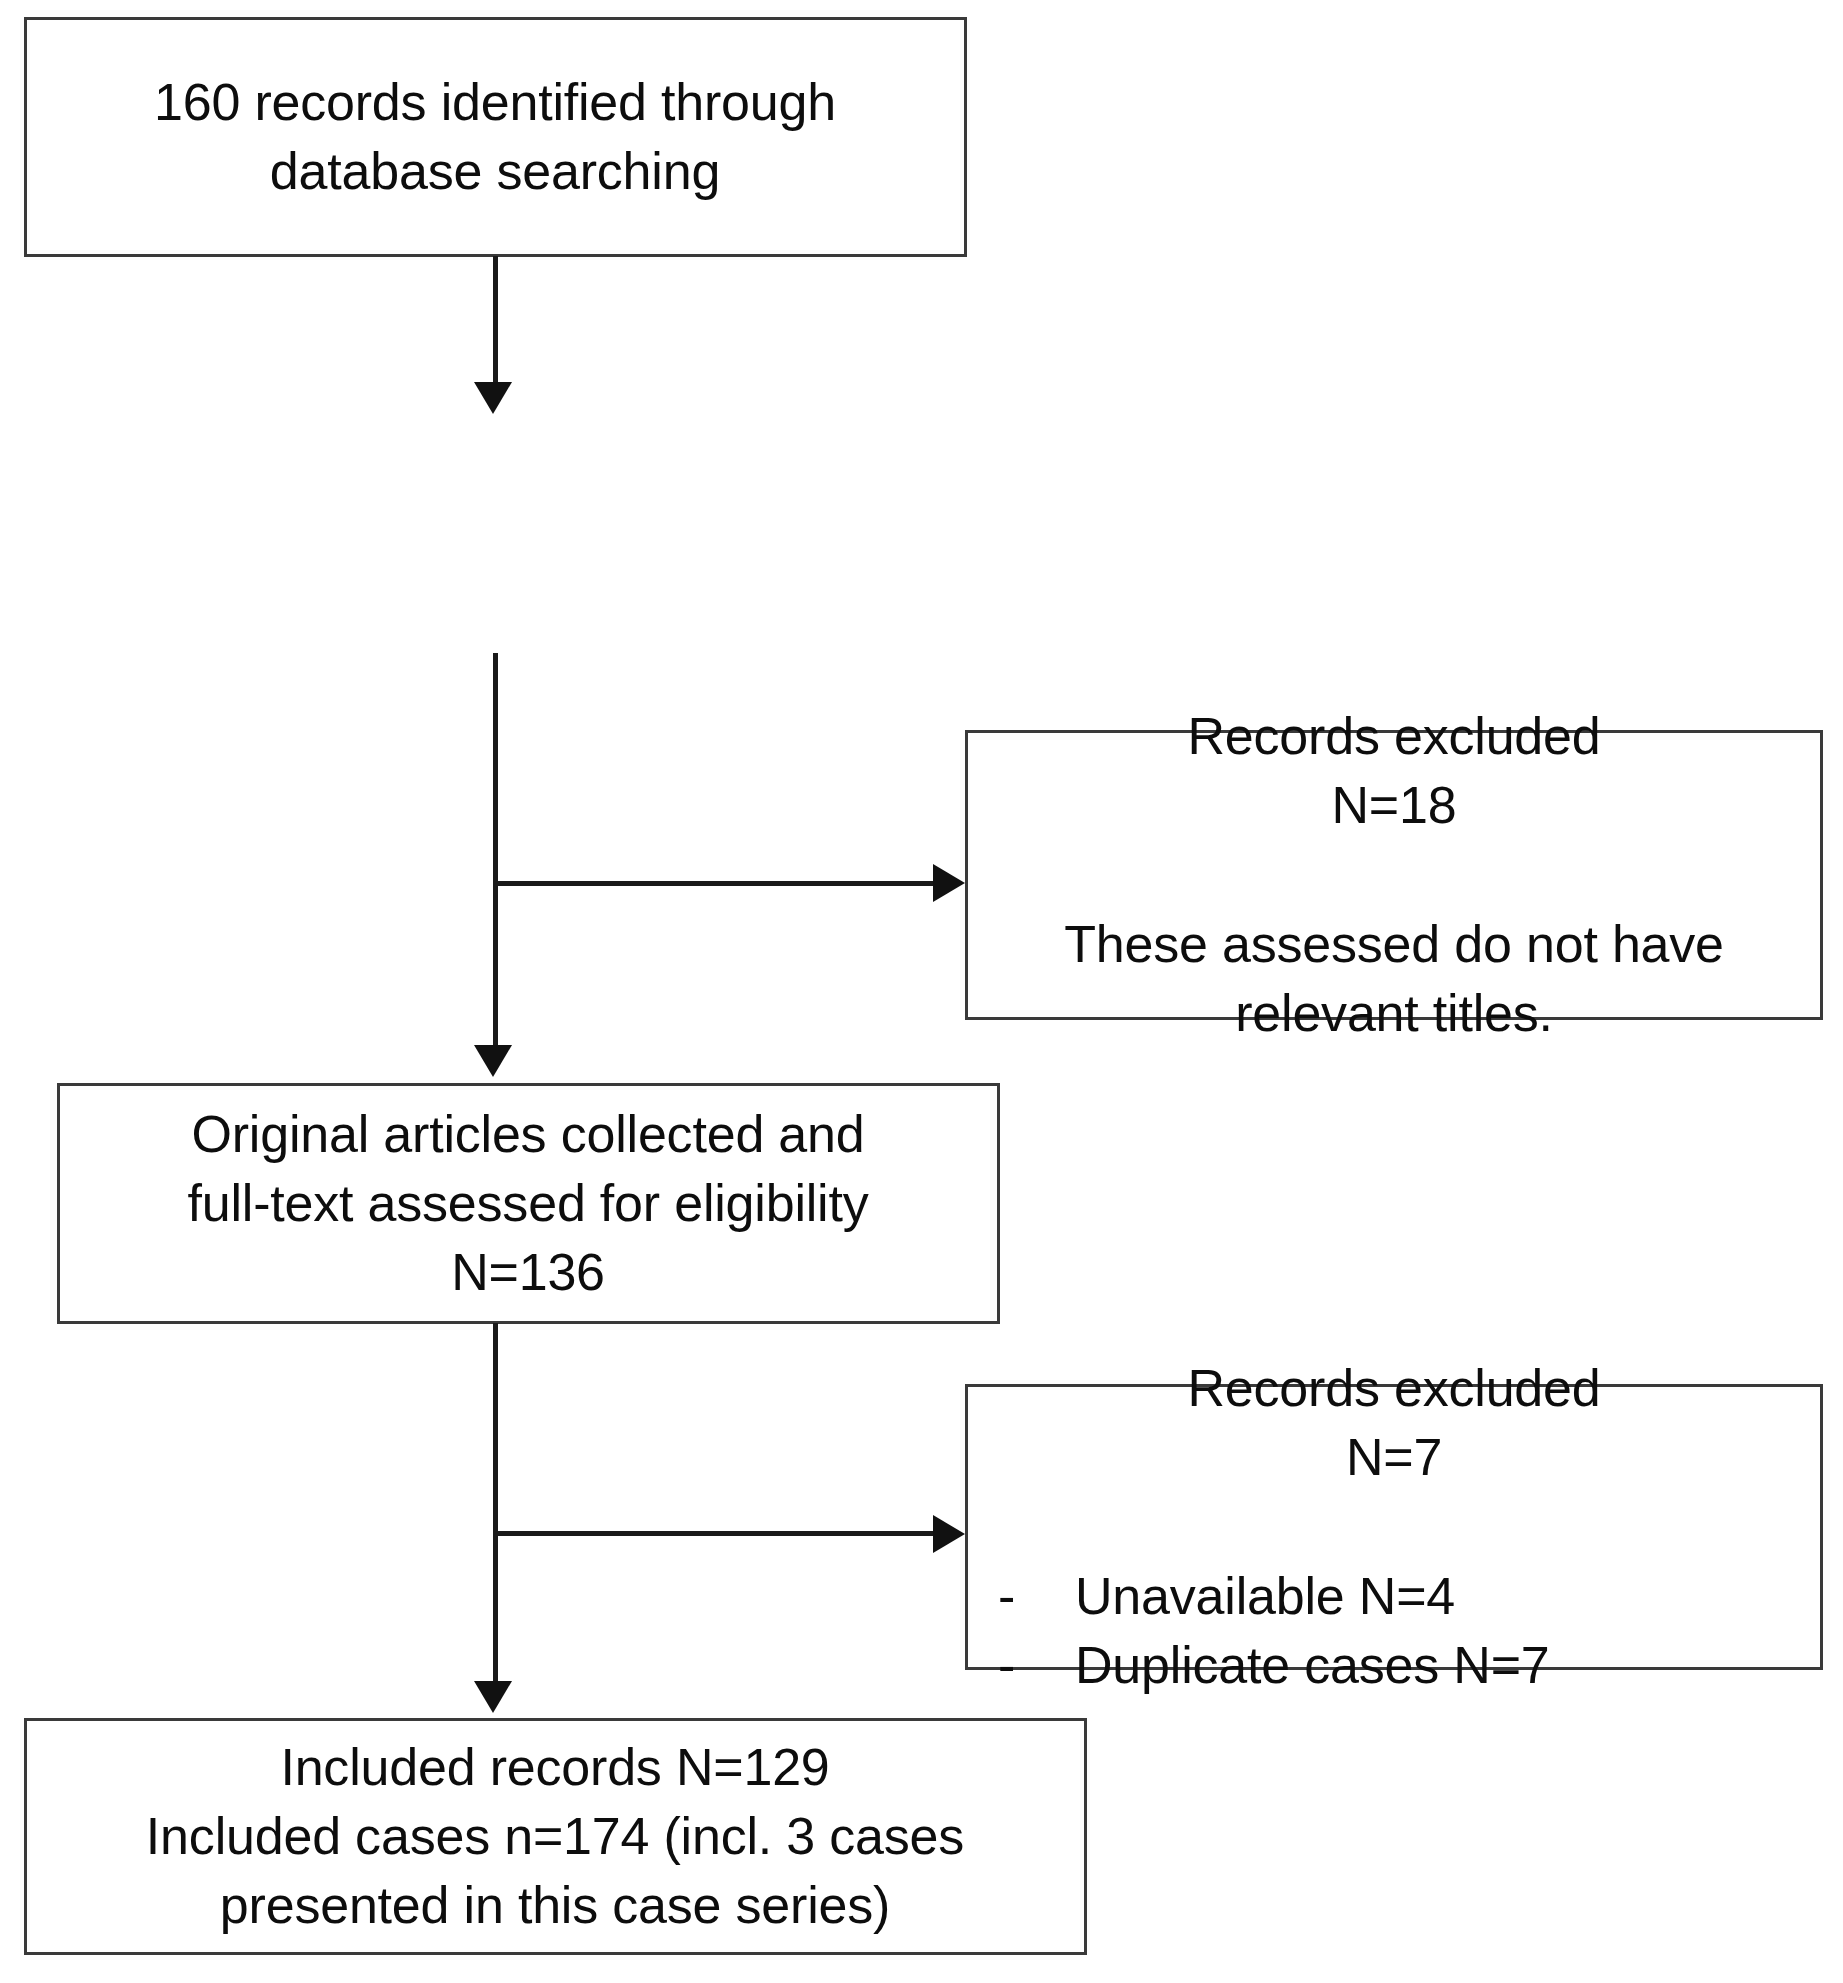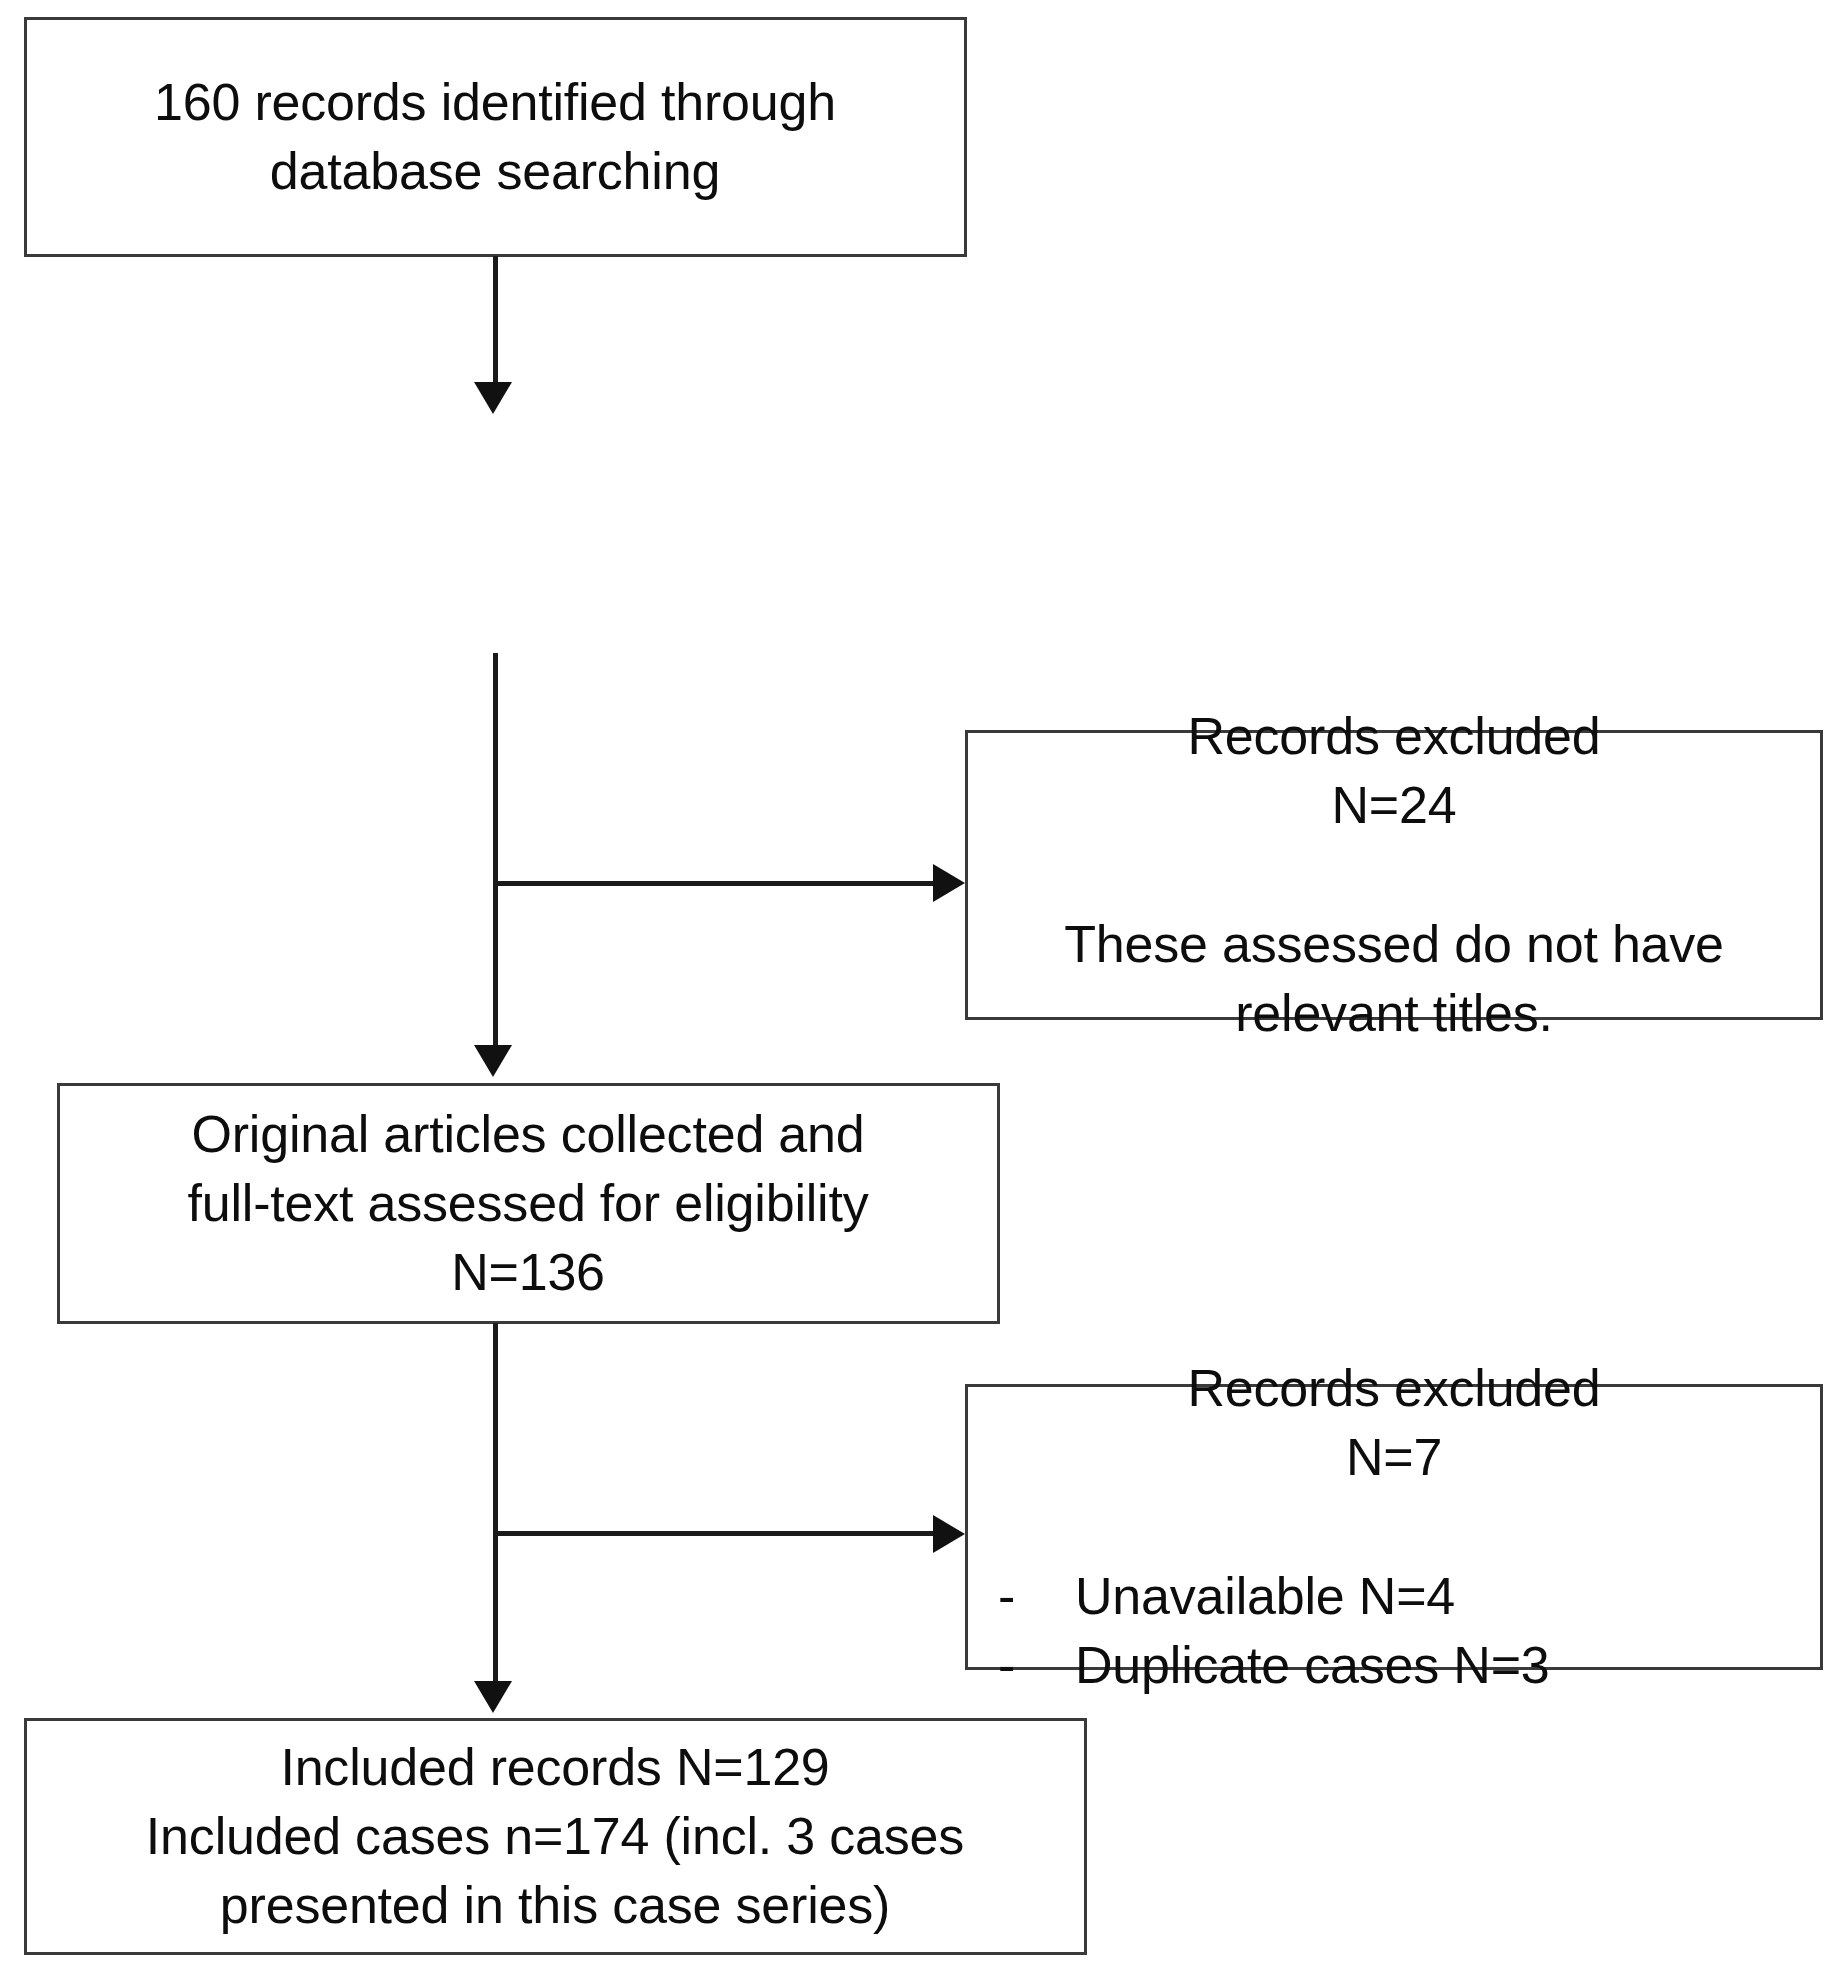--- a/index.html
+++ b/index.html
@@ -123,21 +123,21 @@
   <div class="arrow-down" id="conn1-arrow"></div>
 
 
   <div class="vline" id="conn2-line"></div>
   <div class="arrow-down" id="conn2-arrow"></div>
   <div class="hline" id="branch1-line"></div>
   <div class="arrow-right" id="branch1-arrow"></div>
 
   <div class="node" id="box-excluded-titles">
     <span class="line">Records excluded</span>
-    <span class="line">N=24</span>
+    <span class="line">N=18</span>
     <span class="line blank">&nbsp;</span>
     <span class="line">These assessed do not have</span>
     <span class="line">relevant titles.</span>
   </div>
 
   <div class="node" id="box-eligible">
     <span class="line">Original articles collected and</span>
     <span class="line">full-text assessed for eligibility</span>
     <span class="line">N=136</span>
   </div>
@@ -151,21 +151,21 @@
     <span class="line">Records excluded</span>
     <span class="line">N=7</span>
     <span class="line blank">&nbsp;</span>
     <div class="excl-list">
       <div class="excl-item">
         <span class="excl-dash">-</span>
         <span>Unavailable N=4</span>
       </div>
       <div class="excl-item">
         <span class="excl-dash">-</span>
-        <span>Duplicate cases N=3</span>
+        <span>Duplicate cases N=7</span>
       </div>
     </div>
   </div>
 
   <div class="node" id="box-included">
     <span class="line">Included records N=129</span>
     <span class="line">Included cases n=174 (incl. 3 cases</span>
     <span class="line">presented in this case series)</span>
   </div>
 

